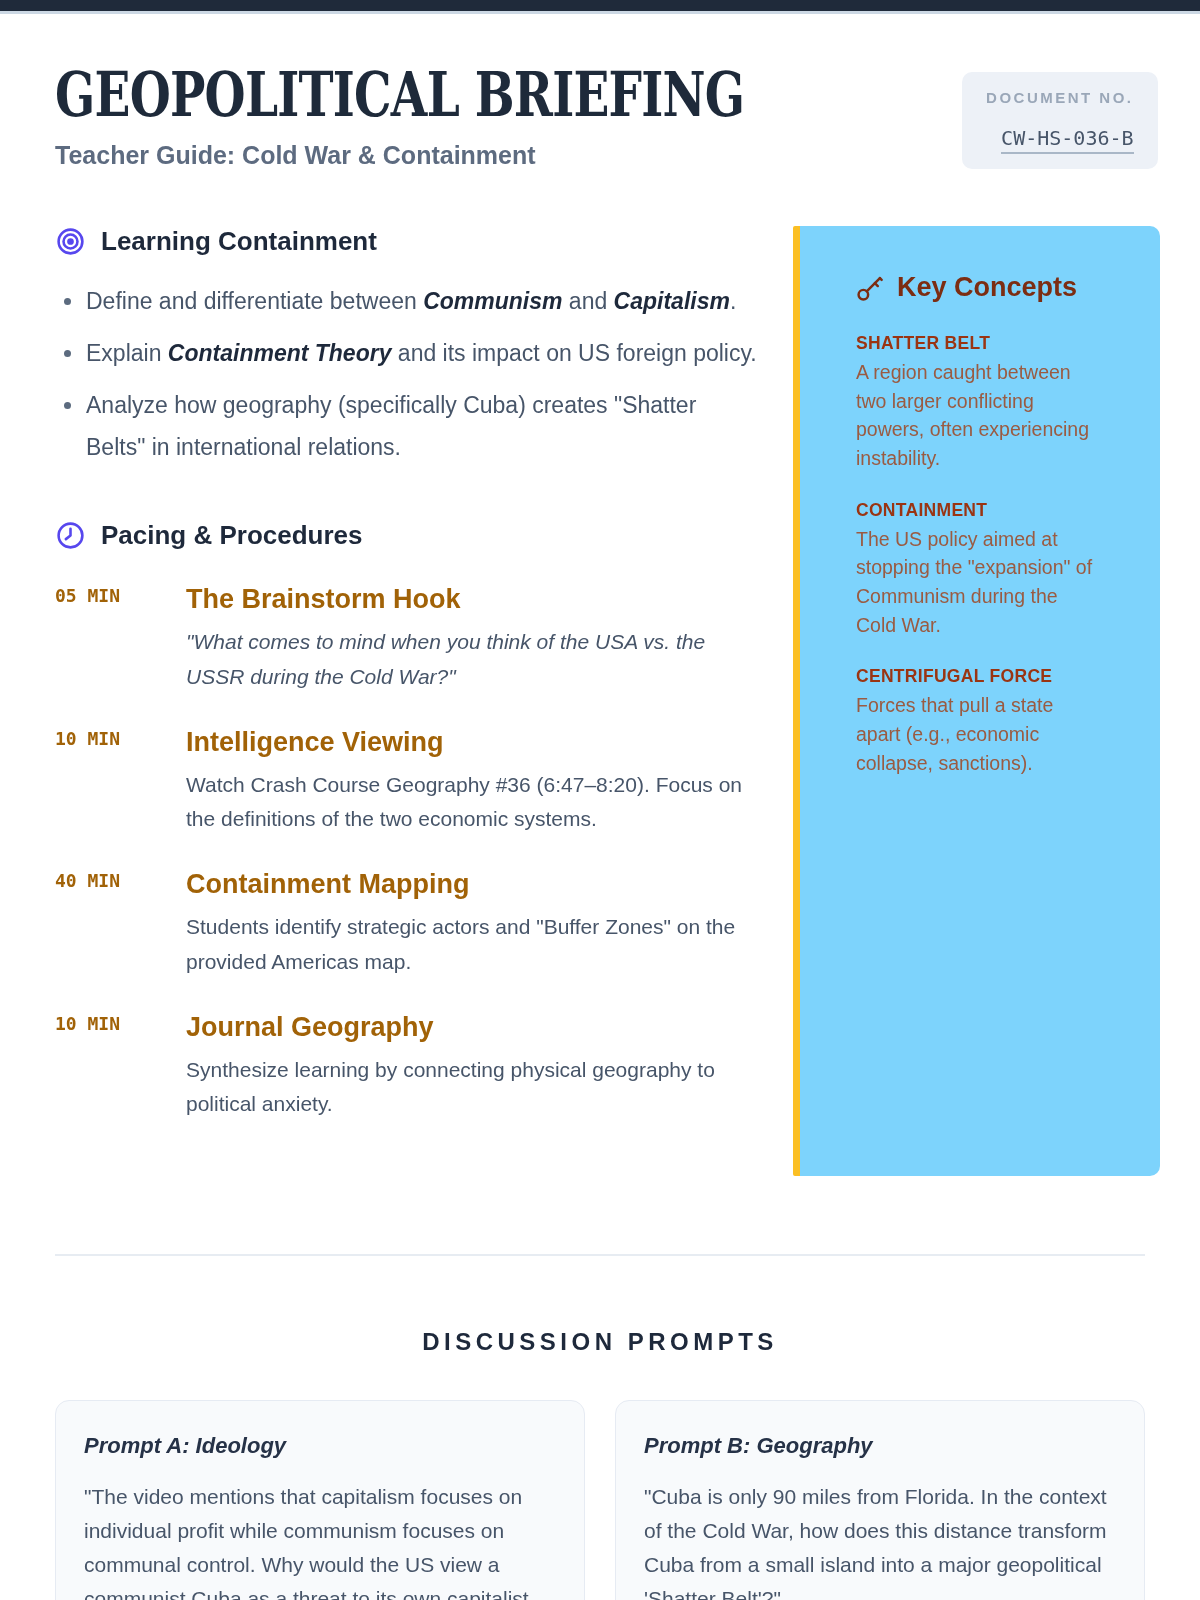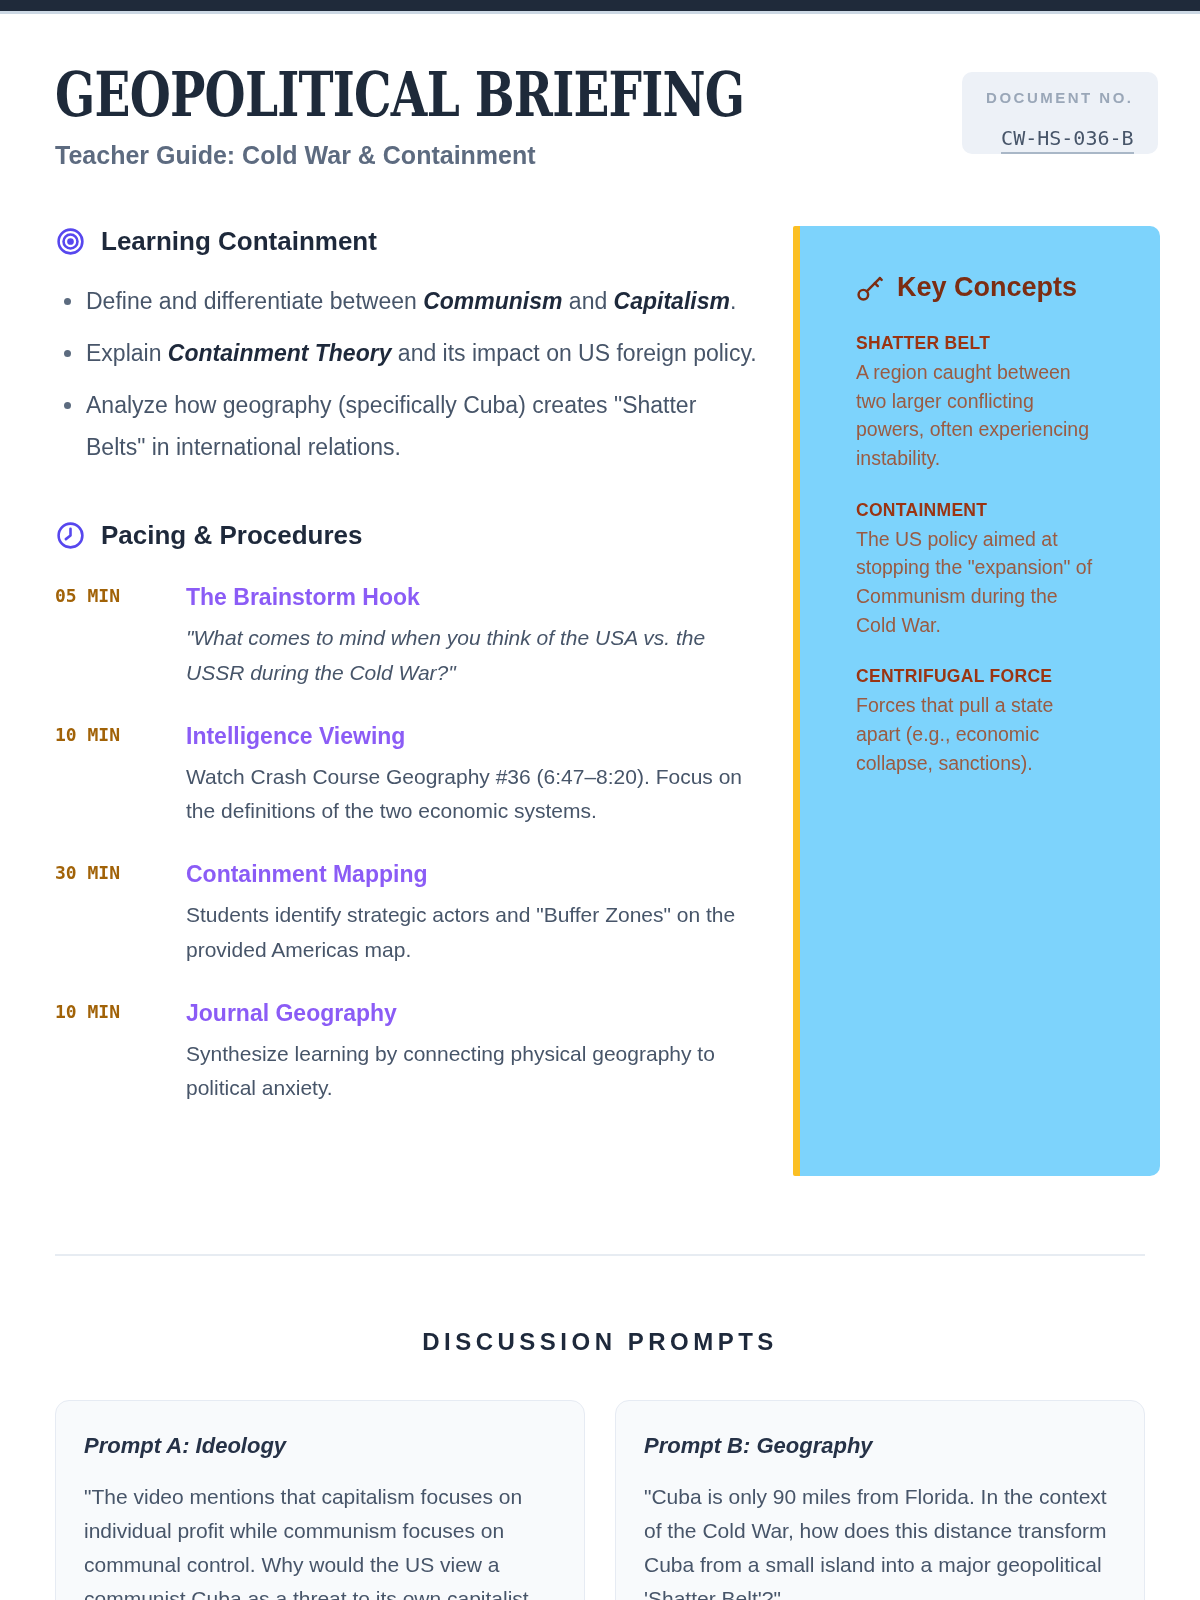--- a/index.html
+++ b/index.html
@@ -39,21 +39,21 @@
     margin-top: 15px;
     font-size: 25px;
     font-weight: 600;
     color: #5d6b80;
   }
   .doc-badge {
     flex: 0 0 auto;
     margin-top: 8px;
     background: #edf1f7;
     border-radius: 10px;
-    padding: 17px 24px 0 24px;
+    padding: 17px 24px 15px 24px;
     text-align: right;
   }
   .doc-label {
     font-size: 15px;
     font-weight: bold;
     letter-spacing: 2.5px;
     color: #9aa7b8;
   }
   .doc-number {
     display: inline-block;
@@ -118,23 +118,23 @@
     flex: 0 0 131px;
     font-family: "DejaVu Sans Mono", monospace;
     font-size: 18px;
     font-weight: bold;
     color: #a16207;
     letter-spacing: 0px;
     padding-top: 1px;
   }
   .pacing-body { flex: 1; }
   .pacing-title {
-    font-size: 23px;
-    font-weight: bold;
-    color: #8b5cf6;
+    font-size: 27px;
+    font-weight: bold;
+    color: #a16207;
   }
   .pacing-desc {
     margin-top: 10px;
     font-size: 21px;
     line-height: 1.63;
     color: #475569;
     max-width: 565px;
   }
   .pacing-desc.italic { font-style: italic; }
   
@@ -265,21 +265,21 @@
             </div>
           </div>
           <div class="pacing-item">
             <div class="pacing-time">10 MIN</div>
             <div class="pacing-body">
               <div class="pacing-title">Intelligence Viewing</div>
               <div class="pacing-desc">Watch Crash Course Geography #36 (6:47–8:20). Focus on the definitions of the two economic systems.</div>
             </div>
           </div>
           <div class="pacing-item">
-            <div class="pacing-time">30 MIN</div>
+            <div class="pacing-time">40 MIN</div>
             <div class="pacing-body">
               <div class="pacing-title">Containment Mapping</div>
               <div class="pacing-desc">Students identify strategic actors and "Buffer Zones" on the provided Americas map.</div>
             </div>
           </div>
           <div class="pacing-item">
             <div class="pacing-time">10 MIN</div>
             <div class="pacing-body">
               <div class="pacing-title">Journal Geography</div>
               <div class="pacing-desc">Synthesize learning by connecting physical geography to political anxiety.</div>

